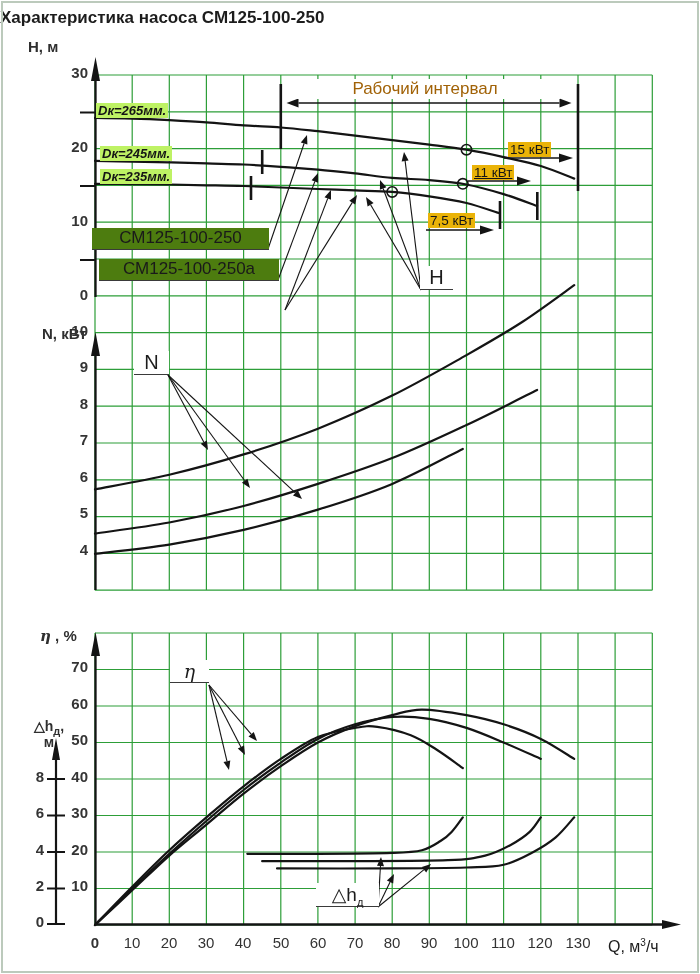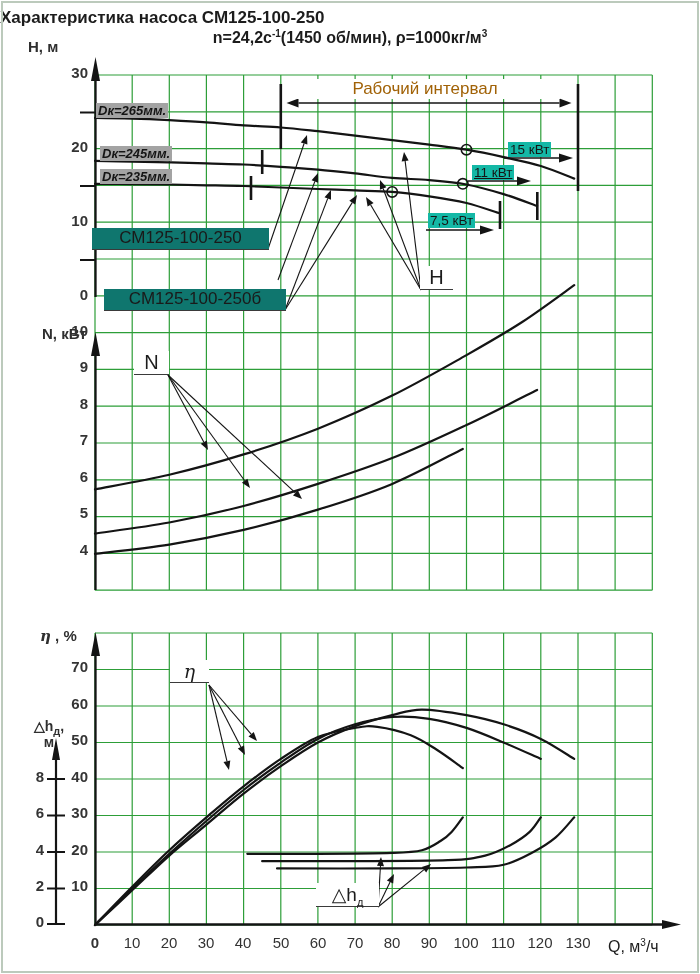--- a/index.html
+++ b/index.html
@@ -9,23 +9,23 @@
   svg{position:absolute;left:0;top:0;}
   .lbl{position:absolute;white-space:nowrap;color:#1c1c1c;}
   .title1{left:0;top:8px;width:700px;font-size:17px;font-weight:bold;}
   .title2{left:0;top:29px;width:700px;text-align:center;font-size:16px;font-weight:bold;}
   sup{font-size:10px;line-height:0;}
   sub{font-size:11px;line-height:0;}
   .axis-t{font-size:15px;font-weight:bold;color:#2f2f2f;}
   .tick{font-size:15px;font-weight:bold;color:#343434;text-align:right;}
   .xtick{font-size:15px;color:#333;text-align:center;font-weight:normal;}
   .wi{left:290px;top:79px;width:270px;text-align:center;font-size:17px;color:#a16207;background:#fff;}
-  .dk{font-size:13px;font-style:italic;font-weight:bold;background:#a3a3a3;padding:0 2px;color:#151515;}
-  .pw{font-size:13.5px;background:#14b8a6;padding:0 2px;color:#151515;}
-  .model{font-size:17px;color:#1a1a1a;background:#0f766e;text-align:center;
+  .dk{font-size:13px;font-style:italic;font-weight:bold;background:#bef264;padding:0 2px;color:#151515;}
+  .pw{font-size:13.5px;background:#eab308;padding:0 2px;color:#151515;}
+  .model{font-size:17px;color:#1a1a1a;background:#4d7c0f;text-align:center;
          border-bottom:1.6px solid #3a3a3a;padding-bottom:1px;}
   .callout{background:#fff;text-align:center;border-bottom:1.4px solid #3a3a3a;}
   .serif-it{font-family:"DejaVu Serif", serif;font-style:italic;}
 </style>
 </head>
 <body>
 
 <div class="page">
   <svg id="plot" width="700" height="974">
       <path d="M95.0,75V590.2M132.2,75V590.2M169.3,75V590.2M206.4,75V590.2M243.6,75V590.2M280.8,75V590.2M317.9,75V590.2M355.1,75V590.2M392.2,75V590.2M429.3,75V590.2M466.5,75V590.2M503.6,75V590.2M540.8,75V590.2M578.0,75V590.2M615.1,75V590.2M652.3,75V590.2M95,75.0H652.3M95,111.8H652.3M95,148.6H652.3M95,185.4H652.3M95,222.2H652.3M95,259.0H652.3M95,295.8H652.3M95,332.6H652.3M95,369.4H652.3M95,406.2H652.3M95,443.0H652.3M95,479.8H652.3M95,516.6H652.3M95,553.4H652.3M95,590.2H652.3" stroke="#2d9e38" fill="none" stroke-width="1.2"></path>
@@ -107,21 +107,20 @@
       <line x1="378" y1="907" x2="390.0735384413257" y2="882.0983269647658" stroke="#141414" stroke-width="1.1"></line>
       <polygon points="394,874 386.9,880.6 393.2,883.6" fill="#141414"></polygon>
       <line x1="378" y1="907" x2="424.0109421226548" y2="869.6703677118084" stroke="#141414" stroke-width="1.1"></line>
       <polygon points="431,864 421.8,867.0 426.2,872.4" fill="#141414"></polygon>
       <circle cx="466.5" cy="149.7" r="5.2" stroke="#141414" fill="none" stroke-width="1.6"></circle>
       <circle cx="462.8" cy="183.8" r="5.2" stroke="#141414" fill="none" stroke-width="1.6"></circle>
       <circle cx="392.2" cy="191.9" r="5.2" stroke="#141414" fill="none" stroke-width="1.6"></circle>
     </svg>
 
   <div class="lbl title1">Характеристика насоса СМ125-100-250</div>
-  <div class="lbl title2"><span>n=24,2с</span><sup>-1</sup><span>(1450 об/мин), ρ=1000кг/м</span><sup>3</sup></div>
 
   <div class="lbl axis-t" style="left:28px;top:38px;">Н, м</div>
   <div class="lbl axis-t" style="left:42px;top:305px;margin-top:20px;">N, кВт</div>
   <div class="lbl axis-t" style="left:40px;top:627px;"><span class="serif-it">η</span><span> , %</span></div>
   <div class="lbl axis-t" style="left:25px;top:718px;width:48px;text-align:center;font-size:14px;">
     <div><span>△h</span><sub>д</sub><span>,</span></div>
     <div>м</div>
   </div>
   <div class="lbl" style="left:608px;top:938px;font-size:16px;"><span>Q, м</span><sup>3</sup><span>/ч</span></div>
 
@@ -129,21 +128,21 @@
 
   <div class="lbl dk" style="left:96px;top:103px;">Dк=265мм.</div>
   <div class="lbl dk" style="left:100px;top:146px;">Dк=245мм.</div>
   <div class="lbl dk" style="left:100px;top:169px;">Dк=235мм.</div>
 
   <div class="lbl pw" style="left:508px;top:142px;">15 кВт</div>
   <div class="lbl pw" style="left:472px;top:165px;text-decoration:underline;">11 кВт</div>
   <div class="lbl pw" style="left:428px;top:213px;">7,5 кВт</div>
 
   <div class="lbl model" style="left:92px;top:228px;width:177px;">СМ125-100-250</div>
-  <div class="lbl model" style="left:104px;top:289px;width:182px;">СМ125-100-250б</div>
+  <div class="lbl model" style="left:99px;top:259px;width:180px;">СМ125-100-250а</div>
 
   <div class="lbl callout" style="left:420px;top:266px;width:33px;font-size:20px;">Н</div>
   <div class="lbl callout" style="left:134px;top:351px;width:35px;font-size:20px;">N</div>
   <div class="lbl callout serif-it" style="left:170px;top:660px;width:39px;font-size:19px;">η</div>
   <div class="lbl callout" style="left:316px;top:883px;width:63px;font-size:19px;"><span>△h</span><sub>д</sub></div>
 
   <div class="lbl tick" style="left:46px;top:64px;width:42px;">30</div>
   <div class="lbl tick" style="left:46px;top:138px;width:42px;">20</div>
   <div class="lbl tick" style="left:46px;top:212px;width:42px;">10</div>
   <div class="lbl tick" style="left:46px;top:286px;width:42px;">0</div>

